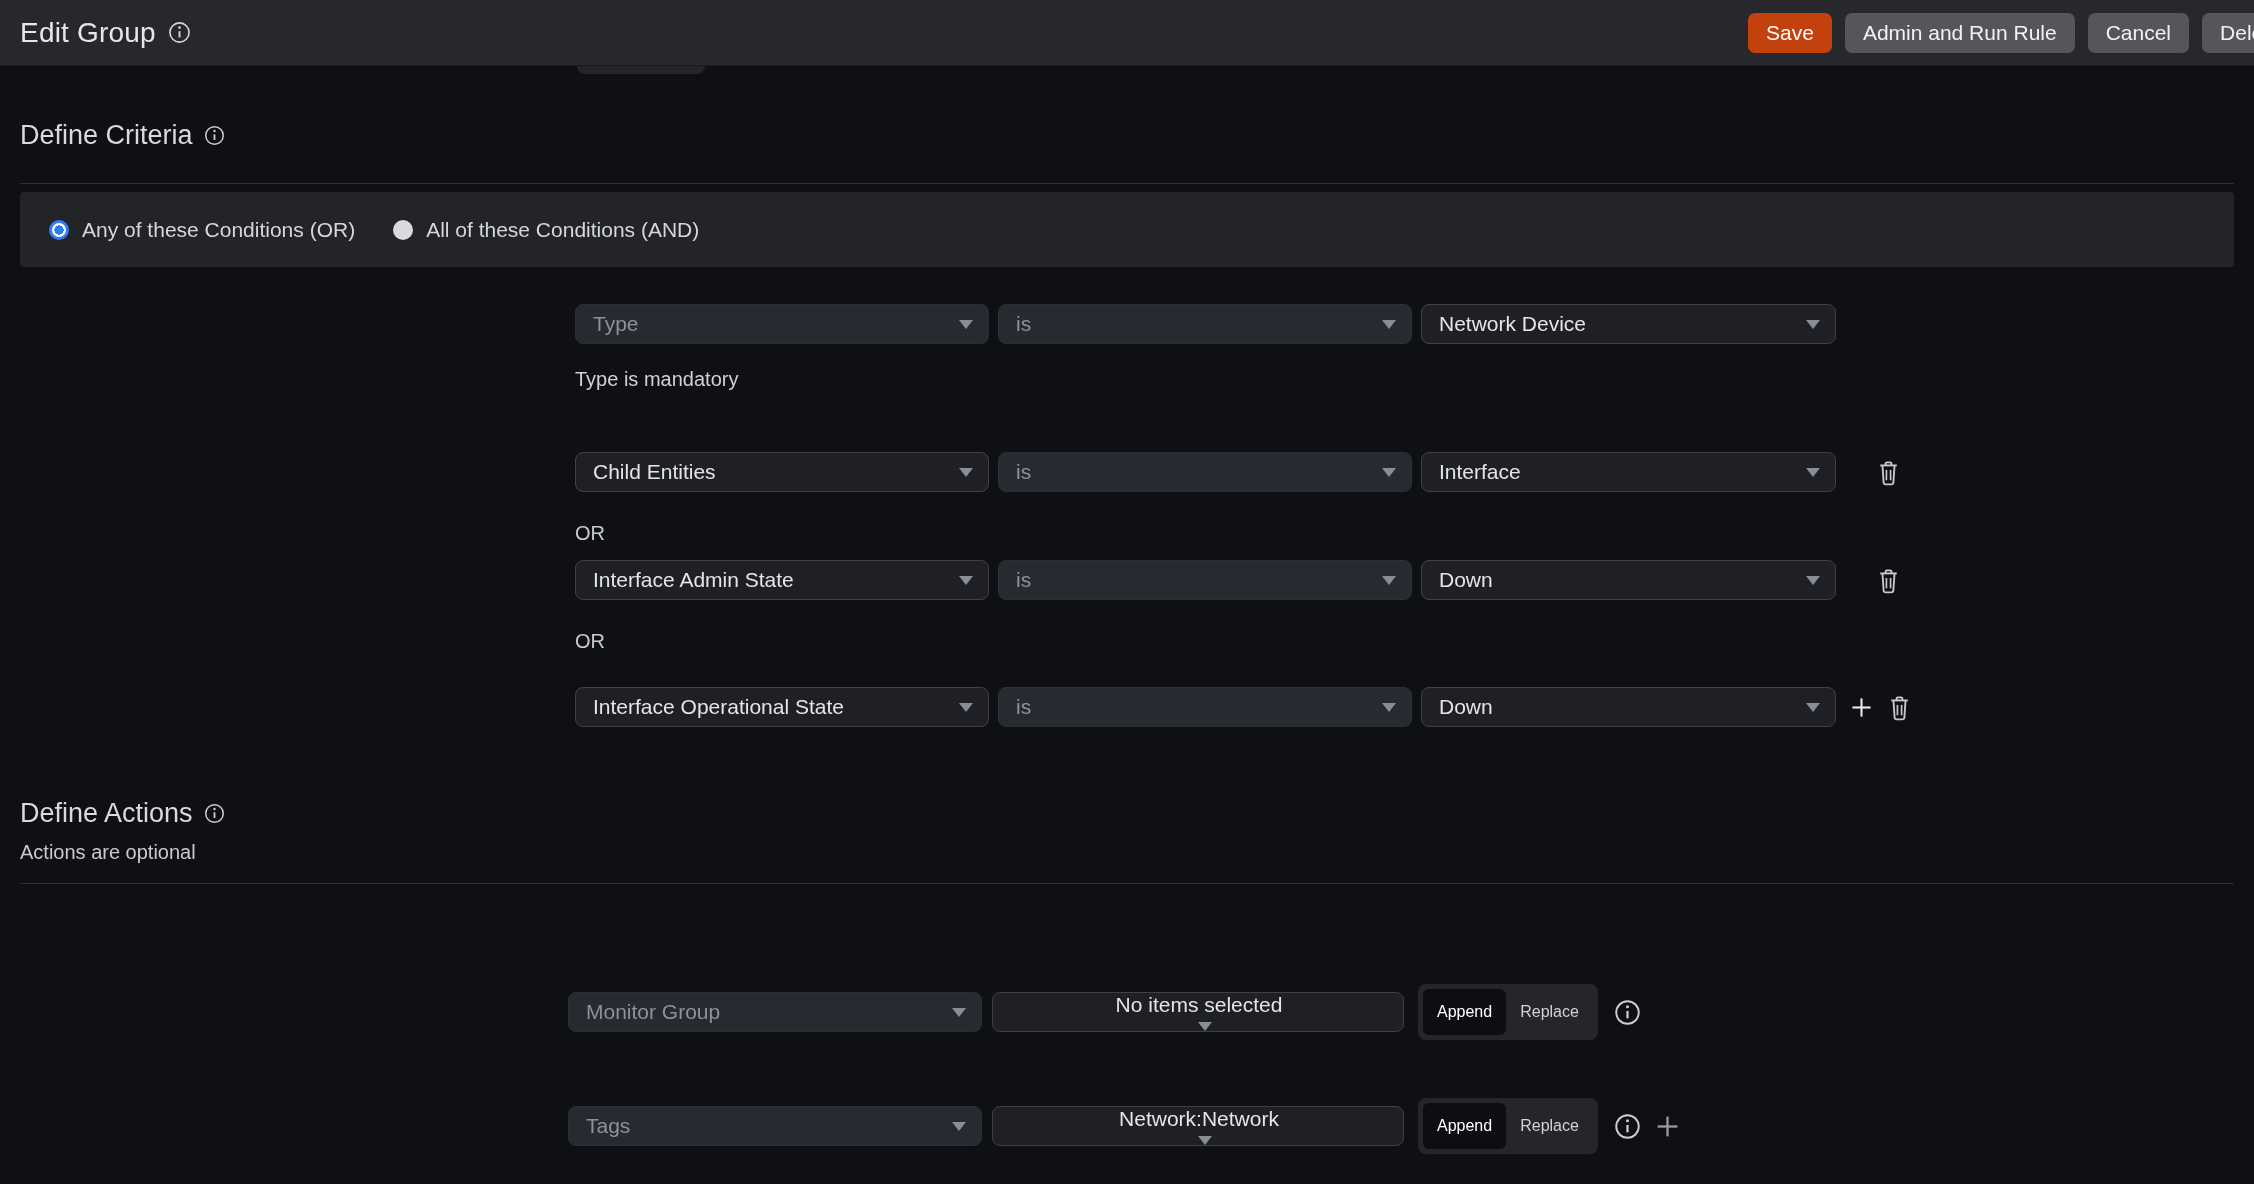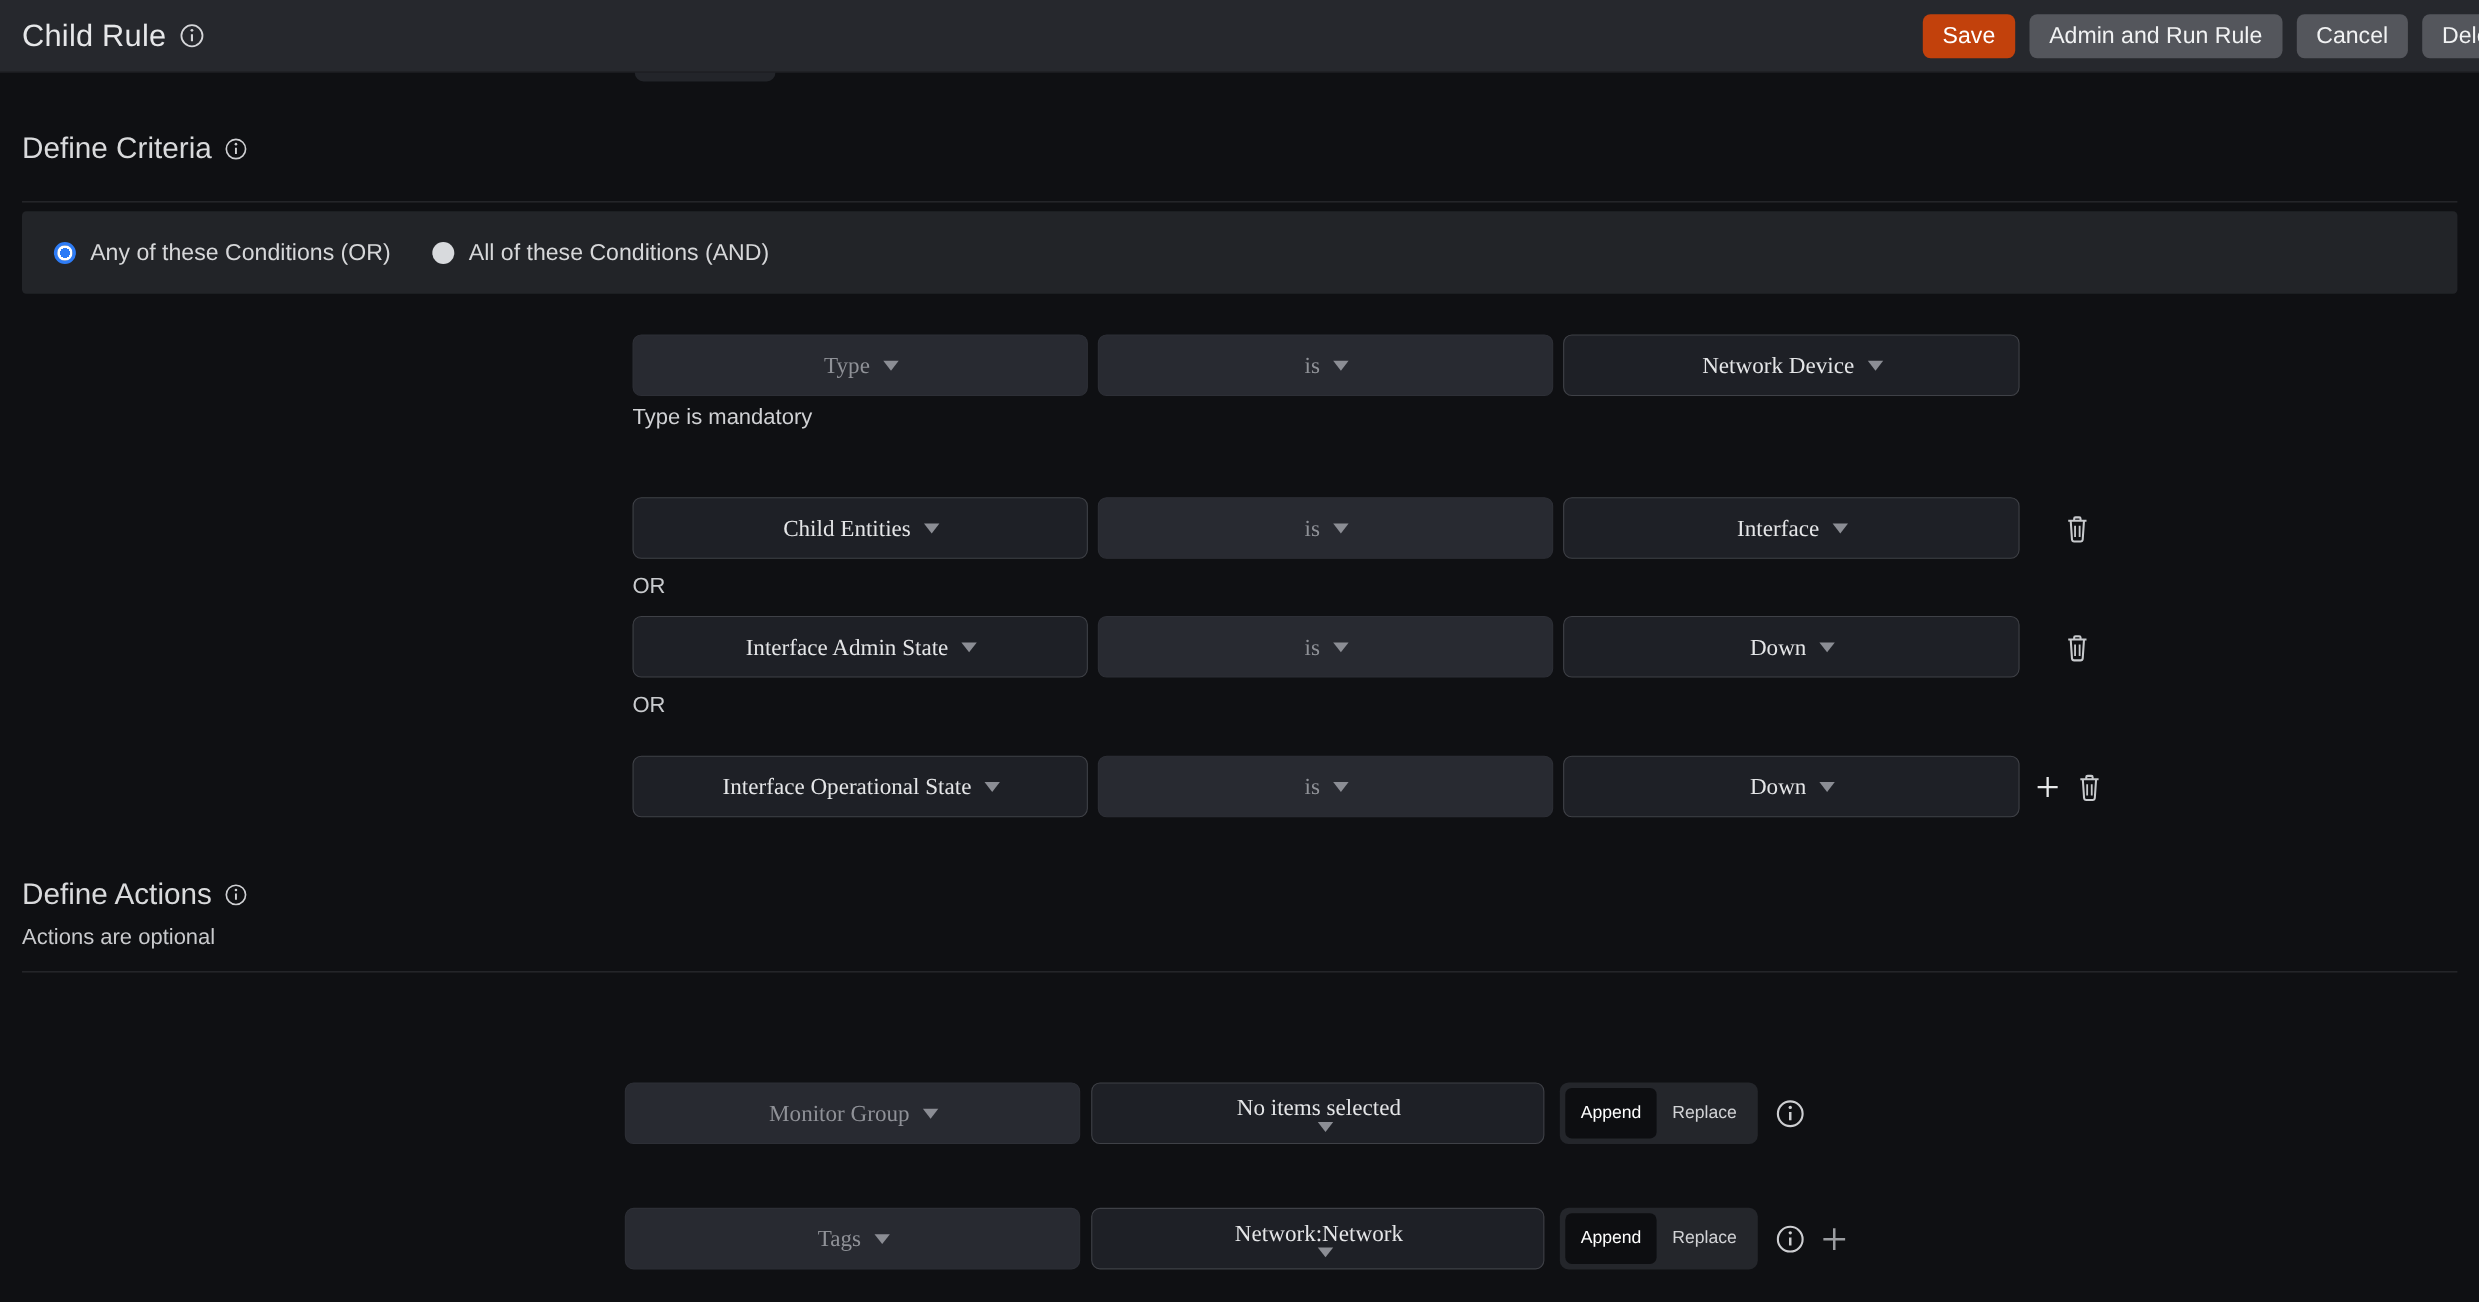--- a/index.html
+++ b/index.html
@@ -55,23 +55,23 @@
     border:3px solid #2e7cf6;
     background:radial-gradient(circle,#2e7cf6 0 4.6px,#ffffff 4.6px);
   }
   .radio-dot.unsel { background:#d8dadd; }
 
   
   .crit-row { position:absolute; left:575px; display:flex; align-items:center; }
   .act-row  { position:absolute; left:568px; display:flex; align-items:center; }
 
   .dd {
-    height:56px; border-radius:8px; display:flex; align-items:center;
-    justify-content:center; padding:0 15px 0 17px; font-size:21px;
-    cursor:pointer; flex:none;font-family:Liberation Serif, serif;
+    height:40px; border-radius:8px; display:flex; align-items:center;
+    justify-content:space-between; padding:0 15px 0 17px; font-size:21px;
+    cursor:pointer; flex:none;
   }
   .dd-ph  { background:#282a31; border:1px solid #2d2f36; color:#8f9197; }
   .dd-sel { background:#1e2026; border:1px solid #3f4147; color:#e4e5e7; }
   .caret {
     width:0; height:0; flex:none; margin-left:12px;
     border-left:7px solid transparent; border-right:7px solid transparent;
     border-top:9px solid #8b8d94;
   }
   .w1 { width:414px; } .w2 { width:414px; margin-left:9px; }
   .w3 { width:415px; margin-left:9px; }
@@ -122,21 +122,21 @@
       <line x1="12" y1="2.5" x2="12" y2="21.5" stroke="currentColor" stroke-width="2.2"></line>
       <line x1="2.5" y1="12" x2="21.5" y2="12" stroke="currentColor" stroke-width="2.2"></line>
     </g>
   </defs>
 </svg>
 
 <div id="screen">
 
   <div class="topbar">
     <div class="topbar-title-wrap">
-      <span class="topbar-title">Child Rule</span>
+      <span class="topbar-title">Edit Group</span>
       <span style="color:#d4d5d8">
         <svg width="23" height="23" viewBox="0 0 24 24">
             <use href="#ico-info"></use>
           </svg>
       </span>
     </div>
     <div class="btn-row">
       <button class="btn btn-green">Save</button>
       <button class="btn btn-gray">Admin and Run Rule</button>
       <button class="btn btn-gray">Cancel</button>

